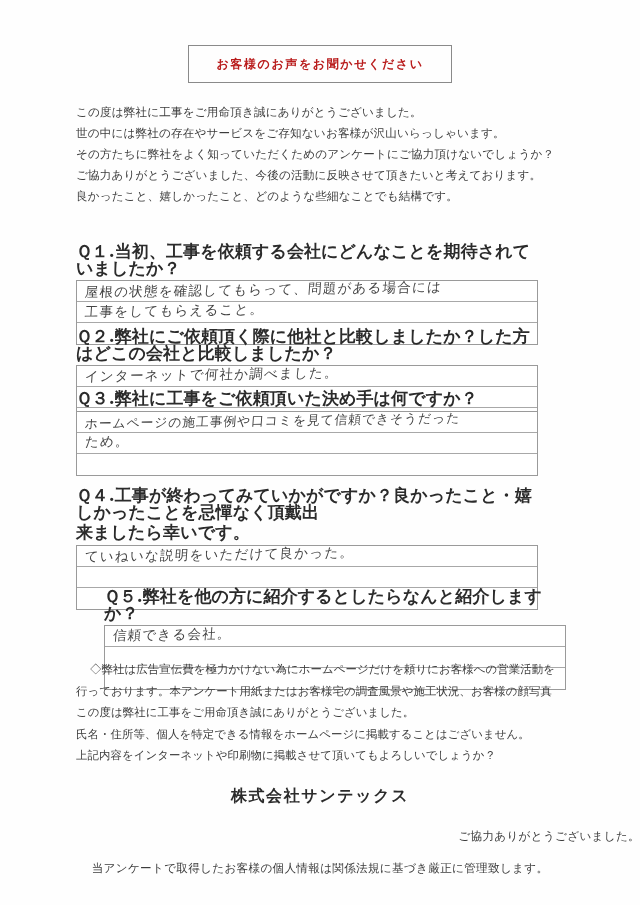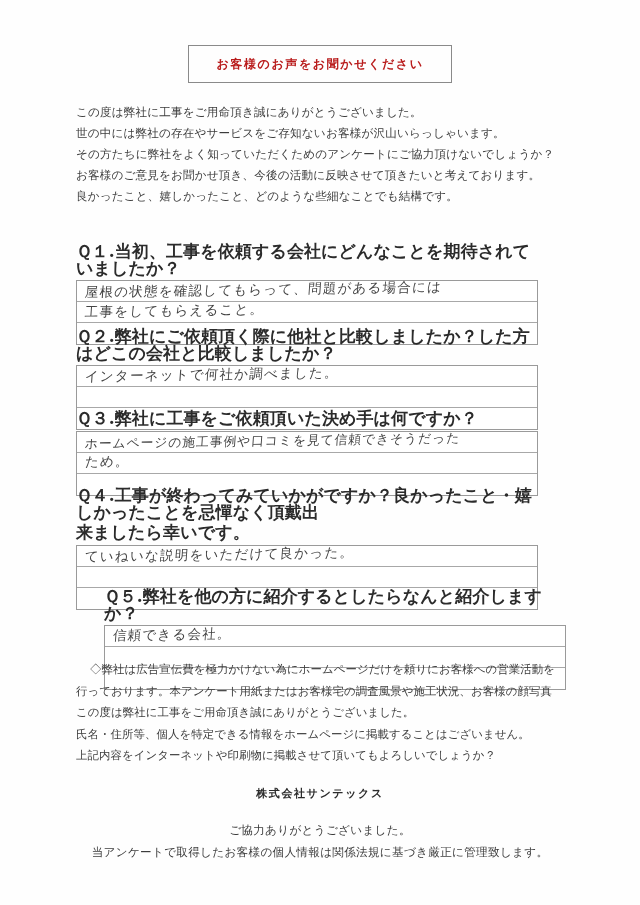--- a/index.html
+++ b/index.html
@@ -125,31 +125,32 @@
 
   
   .signoff {
     position: absolute;
     left: 0;
     right: 0;
     top: 786px;
     text-align: center;
   }
   .company {
-    font-size: 11px;
+    font-size: 16px;
     font-weight: bold;
     letter-spacing: 1.6px;
     color: #2b2b2b;
     margin: 0 0 22px 0;
   }
   .thanks {
     font-size: 11.6px;
     letter-spacing: 0.3px;
     color: #3c3c3c;
-    margin: 0 0 7px 0;
+    margin: 0 0 17px 0;
+    text-align: right;
   }
   .privacy {
     font-size: 11.6px;
     letter-spacing: 0.3px;
     color: #3c3c3c;
     margin: 0;
   }
 </style>
 </head>
 <body>
@@ -157,21 +158,21 @@
 <div class="page">
 
   <div class="title-box">
     <span class="title-text">お客様のお声をお聞かせください</span>
   </div>
 
   <div class="intro">
     <p>この度は弊社に工事をご用命頂き誠にありがとうございました。</p>
     <p>世の中には弊社の存在やサービスをご存知ないお客様が沢山いらっしゃいます。</p>
     <p>その方たちに弊社をよく知っていただくためのアンケートにご協力頂けないでしょうか？</p>
-    <p>お客様のご意見をお聞かせ頂き、今後の活動に反映させて頂きたいと考えております。</p>
+    <p>ご協力ありがとうございました、今後の活動に反映させて頂きたいと考えております。</p>
     <p>良かったこと、嬉しかったこと、どのような些細なことでも結構です。</p>
   </div>
 
   <div class="qblock" style="top:243px;">
     <p class="q-label">Ｑ１.当初、工事を依頼する会社にどんなことを期待されていましたか？</p>
     <div class="answer-box">
       <div class="answer-line">
         <span class="hand">屋根の状態を確認してもらって、問題がある場合には</span>
       </div>
       <div class="answer-line">
@@ -191,21 +192,21 @@
       </div>
       <div class="answer-line">
         <span class="hand"></span>
       </div>
       <div class="answer-line">
         <span class="hand"></span>
       </div>
     </div>
   </div>
 
-  <div class="qblock" style="top:410px;">
+  <div class="qblock" style="top:390px;">
     <p class="q-label">Ｑ３.弊社に工事をご依頼頂いた決め手は何ですか？</p>
     <div class="answer-box">
       <div class="answer-line">
         <span class="hand small">ホームページの施工事例や口コミを見て信頼できそうだった</span>
       </div>
       <div class="answer-line">
         <span class="hand">ため。</span>
       </div>
       <div class="answer-line">
         <span class="hand"></span>

